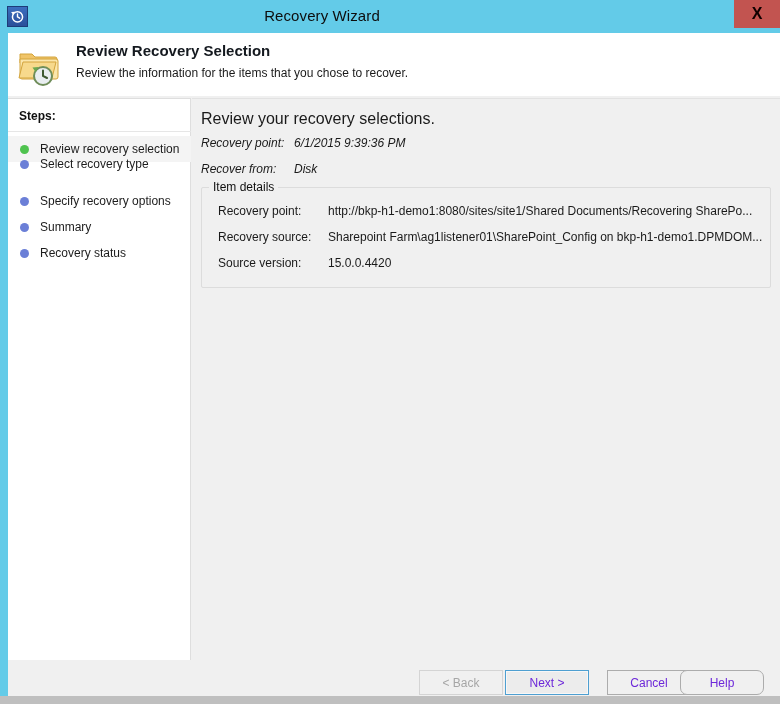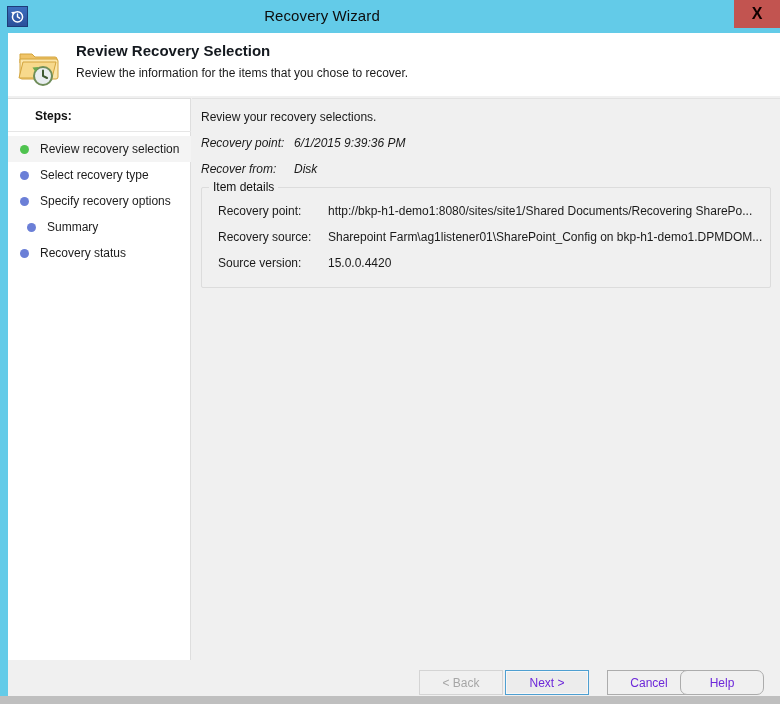--- a/index.html
+++ b/index.html
@@ -109,21 +109,20 @@
     border: 1px solid #dedede;
     border-left: none;
     box-sizing: border-box;
   }
   #steps-label {
     position: absolute;
     left: 11px; top: 10px;
     font-size: 12px;
     font-weight: bold;
     color: #111111;
-    margin-left: 16px;
   }
   #steps-divider {
     position: absolute;
     left: 0; top: 32px;
     width: 183px; height: 1px;
     background: #e6e6e6;
   }
   .step-row {
     position: absolute;
     left: 0;
@@ -151,21 +150,21 @@
     position: absolute;
     left: 184px; top: 2px;
     width: 588px; height: 596px;
     background: #f0f0f0;
     border-top: 1px solid #e2e2e2;
     box-sizing: border-box;
   }
   #intro-text {
     position: absolute;
     left: 9px; top: 11px;
-    font-size: 12px;
+    font-size: 16px;
   }
   .kv-row {
     position: absolute;
     left: 9px;
     font-size: 12px;
     white-space: nowrap;
     font-style: italic;
   }
   .kv-key {
     display: inline-block;
@@ -289,31 +288,31 @@
 
     <div id="sidebar">
       <div id="steps-label">Steps:</div>
       <div id="steps-divider"></div>
 
       <div class="step-row current" style="top:37px;">
         <span class="step-bullet" style="background:#4fc34f;"></span>
         <span class="step-label">Review recovery selection</span>
       </div>
 
-      <div class="step-row" style="top:63px;">
+      <div class="step-row" style="top:52px;">
         <span class="step-bullet" style="background:#6b7fd7;"></span>
         <span class="step-label">Select recovery type</span>
       </div>
 
       <div class="step-row" style="top:89px;">
         <span class="step-bullet" style="background:#6b7fd7;"></span>
         <span class="step-label">Specify recovery options</span>
       </div>
 
-      <div class="step-row" style="top:115px;padding-left:7px;">
+      <div class="step-row" style="top:115px;">
         <span class="step-bullet" style="background:#6b7fd7;"></span>
         <span class="step-label">Summary</span>
       </div>
 
       <div class="step-row" style="top:141px;">
         <span class="step-bullet" style="background:#6b7fd7;"></span>
         <span class="step-label">Recovery status</span>
       </div>
     </div>
 

